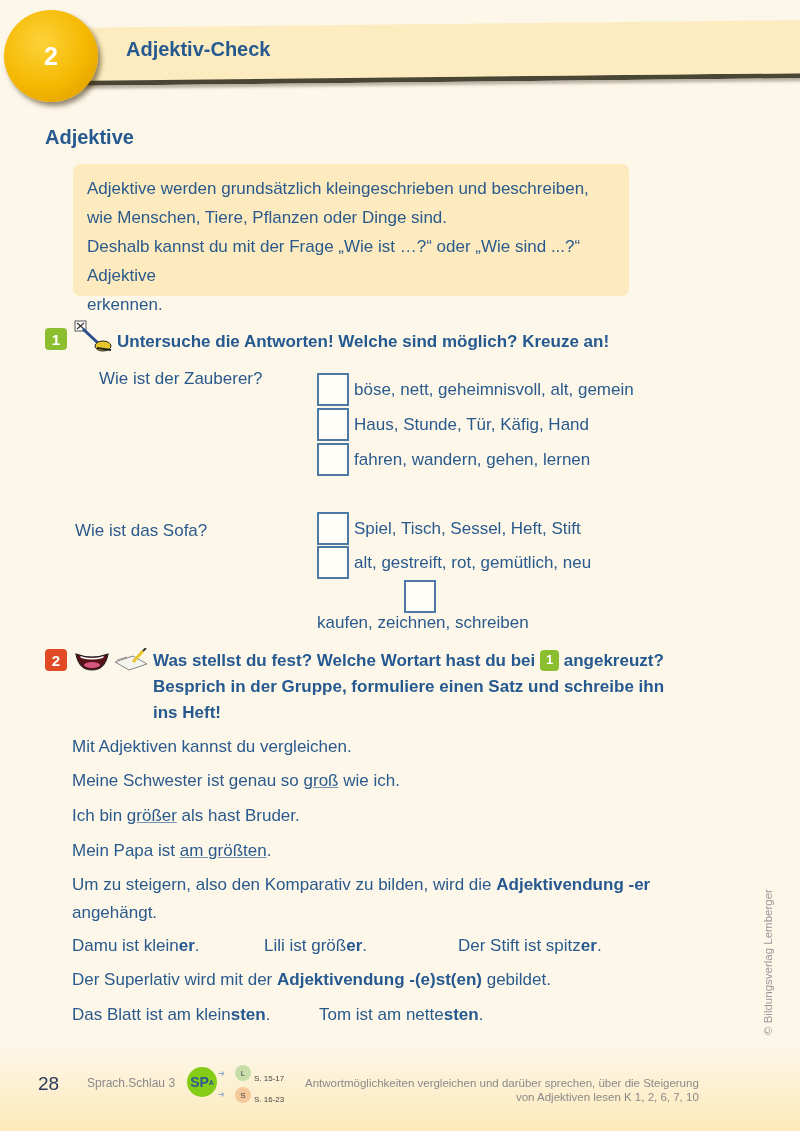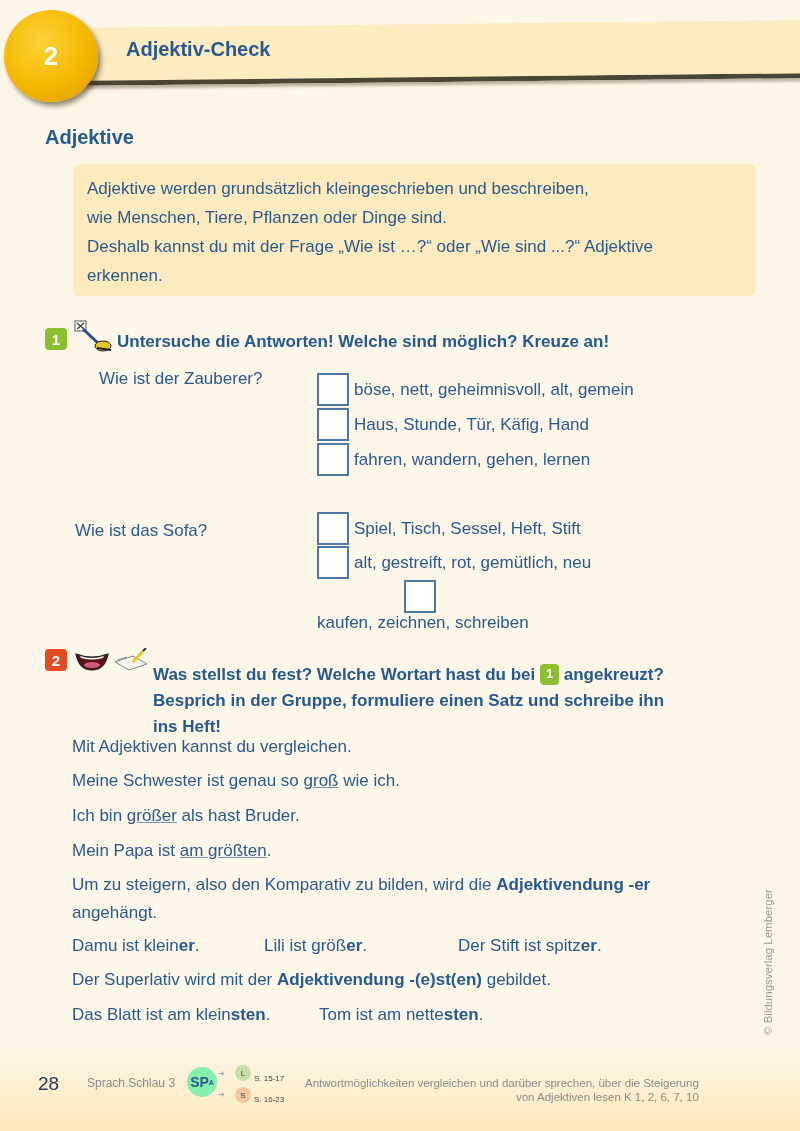--- a/index.html
+++ b/index.html
@@ -29,21 +29,21 @@
     background: radial-gradient(circle at 40% 35%, #fcd23a 0%, #f5b800 55%, #d99500 100%);
     box-shadow: 3px 4px 5px rgba(60,45,10,0.55);
     display: flex; align-items: center; justify-content: center;
     color: #fff; font-size: 25px; font-weight: bold;
   }
   .section-heading {
     position: absolute; left: 45px; top: 126px;
     font-size: 20px; font-weight: bold; color: #25598f;
   }
   .info-box {
-    position: absolute; left: 73px; top: 164px; width: 683px; height: 132px;
+    position: absolute; left: 73px; top: 164px; width: 556px; height: 132px;
     background: #fdebbf; border-radius: 7px;
     padding: 10px 14px;
   }
   .info-box p { font-size: 17px; line-height: 29px; color: #2a5a8c; }
   .task-row { position: absolute; display: flex; align-items: flex-start; }
   .task-num {
     width: 22px; height: 22px; border-radius: 4px; color: #fff;
     font-weight: bold; font-size: 15px; display: flex; align-items: center; justify-content: center;
   }
   .num-green { background: #8cbf2f; }
@@ -64,21 +64,21 @@
   .body-line u { text-decoration: underline; text-decoration-color: #7393b3; }
   .body-line b { color: #25598f; }
   .footer {
     position: absolute; left: 0; top: 1045px; width: 800px; height: 86px;
     background: linear-gradient(to bottom, #fdf7ea 0%, #fde9b9 100%);
   }
   .page-num { position: absolute; left: 38px; top: 1073px; font-size: 19px; color: #2b3a5c; }
   .book-title { position: absolute; left: 87px; top: 1076px; font-size: 12px; color: #8a8a8a; }
   .sp-circle {
     position: absolute; left: 187px; top: 1067px; width: 30px; height: 30px; border-radius: 50%;
-    background: #86efac; color: #2e5a90; font-size: 14px; font-weight: bold;
+    background: #84cc16; color: #2e5a90; font-size: 14px; font-weight: bold;
     display: flex; align-items: center; justify-content: center;
   }
   .sp-circle sub { font-size: 7px; }
   .arrow { position: absolute; font-size: 8px; color: #8fa7c8; }
   .small-circle {
     position: absolute; width: 16px; height: 16px; border-radius: 50%;
     font-size: 8px; color: #444; display: flex; align-items: center; justify-content: center;
   }
   .circle-l { background: #c7deab; left: 235px; top: 1065px; }
   .circle-s { background: #f4c89a; left: 235px; top: 1087px; }
@@ -162,21 +162,21 @@
     </svg>
   </span>
   <span style="margin:0 4px 0 0; width:36px; height:24px; display:inline-block;">
     <svg width="36" height="24" viewBox="0 0 36 24">
       <path d="M2 14 L20 8 L34 16 L16 22 Z" fill="#f4f4ee" stroke="#888" stroke-width="1"></path>
       <path d="M20 14 L30 3" stroke="#e8c52a" stroke-width="3"></path>
       <path d="M30 3 L33 0" stroke="#333" stroke-width="2"></path>
       <path d="M4 12 L14 9" stroke="#777" stroke-width="0.8"></path>
     </svg>
   </span>
-  <div class="task-text" style="line-height:26px;margin-top:14px;">
+  <div class="task-text" style="line-height:26px;">
     <div>
       <span>Was stellst du fest? Welche Wortart hast du bei</span>
       <span class="inline-num">1</span>
       <span>angekreuzt?</span>
     </div>
     <div>Besprich in der Gruppe, formuliere einen Satz und schreibe ihn</div>
     <div>ins Heft!</div>
   </div>
 </div>
 

